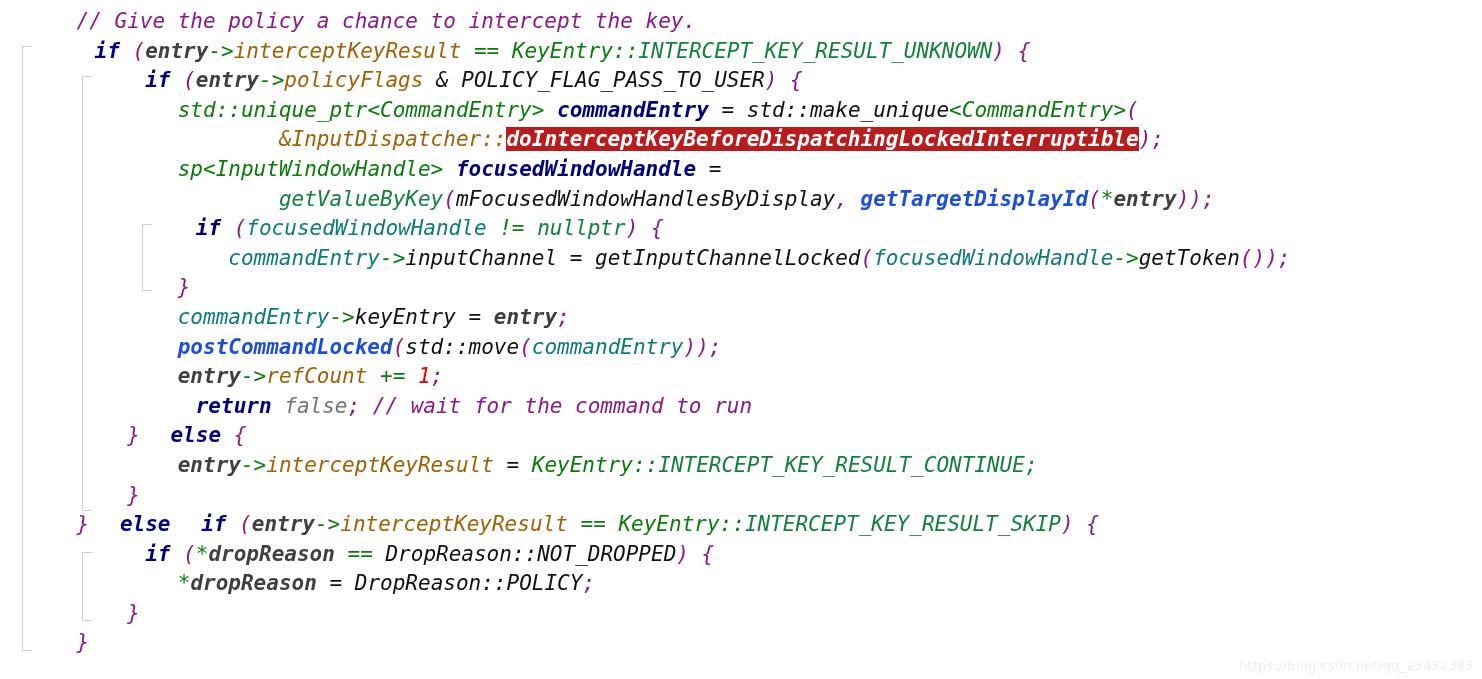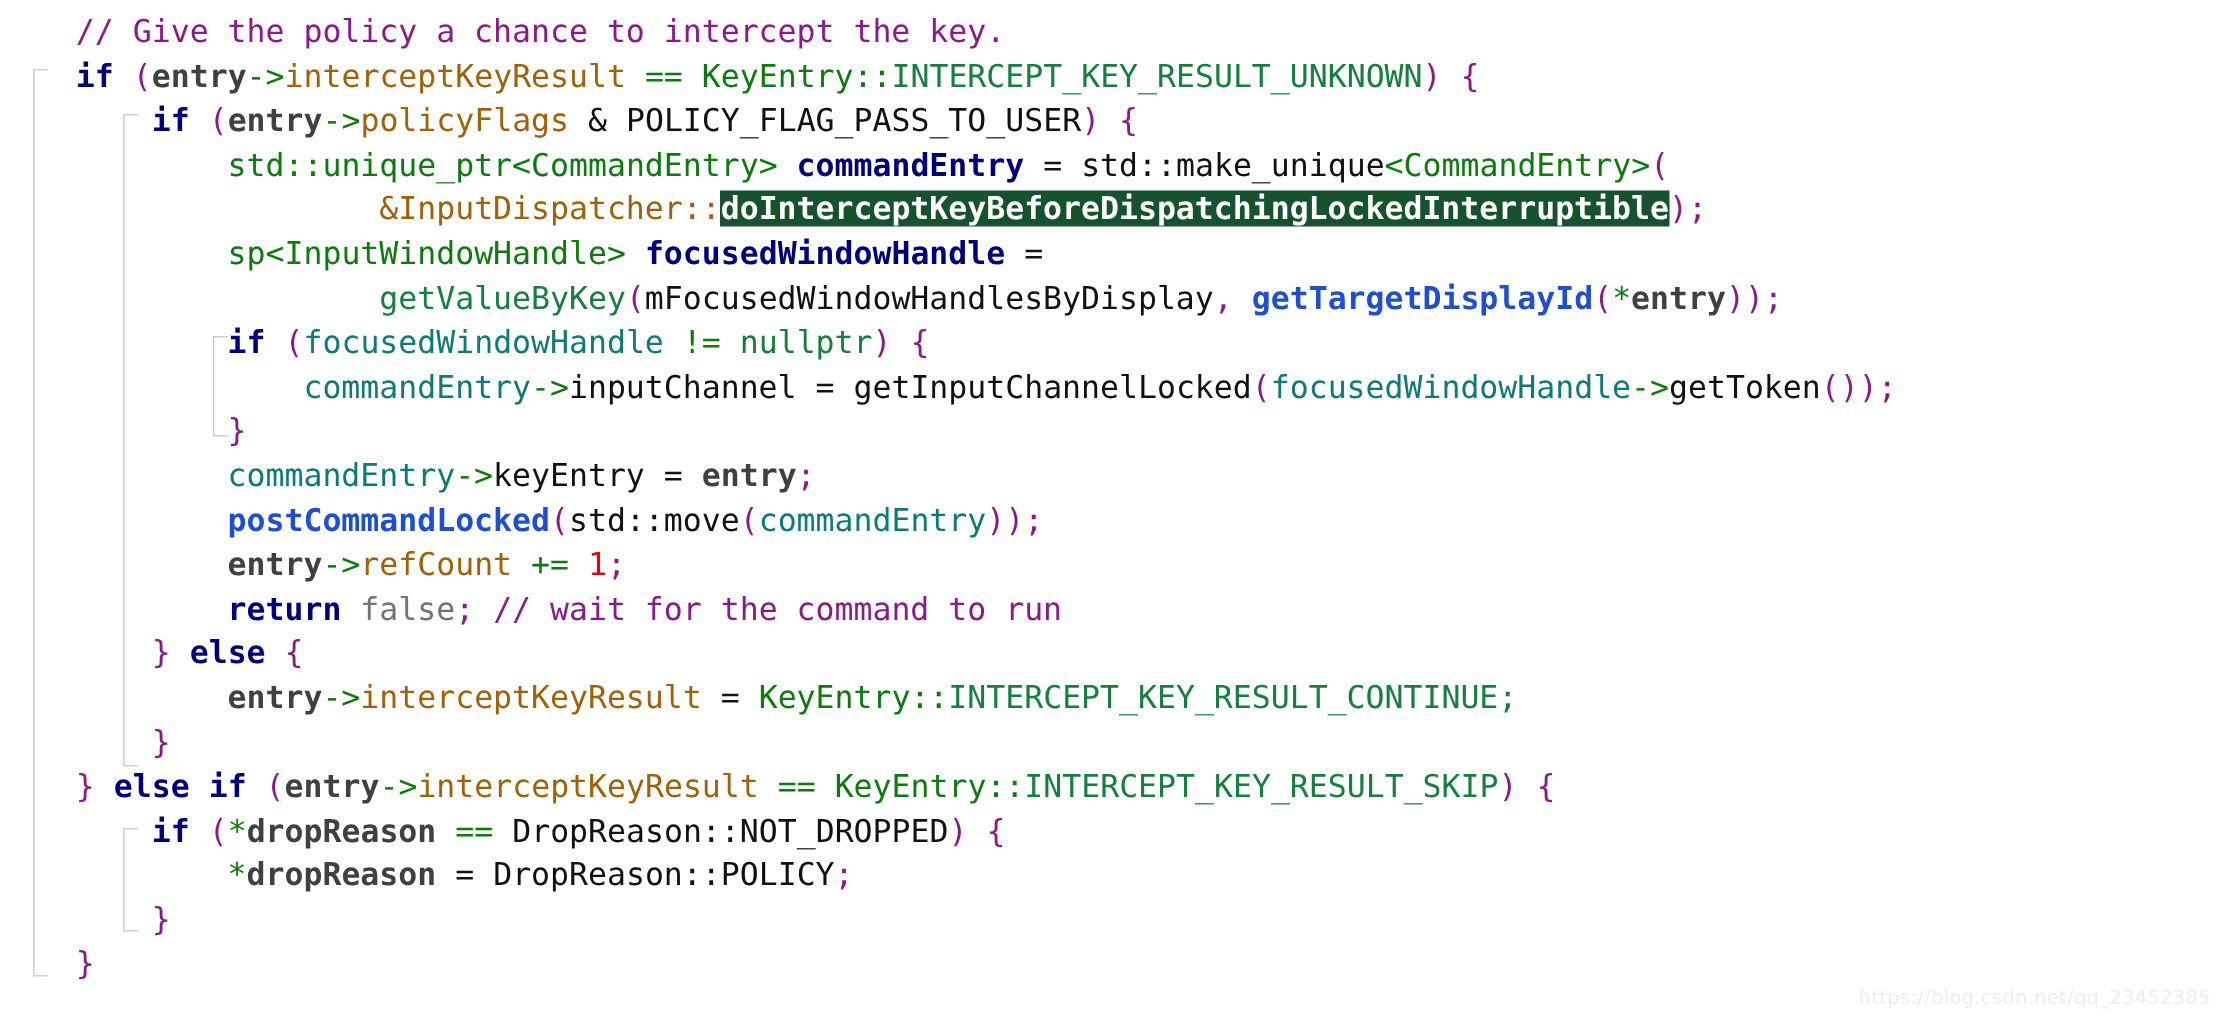--- a/index.html
+++ b/index.html
@@ -43,41 +43,43 @@
     padding: 7px 0 0 0;
     box-sizing: border-box;
     font-size: 21px;
     line-height: 29.6px;
     white-space: pre;
     letter-spacing: 0px;
   }
   .ln {
     display: block;
     height: 29.6px;
+    padding-left: 26px;
     white-space: pre;
+    font-style: italic;
   }
 
   
   .t-cmt  { color: #8a1a8a; }
-  .t-kw   { color: #00007f; font-weight: bold; }
+  .t-kw   { color: #00007f; font-weight: bold; margin-left: 18px; }
   .t-par  { color: #8a1a8a; }
   .t-var  { color: #404040; font-weight: bold; }
   .t-varn { color: #0d7a7a; }
   .t-mem  { color: #a16207; }
   .t-typ  { color: #0b7c0b; }
   .t-fnb  { color: #1d4ed8; font-weight: bold; }
   .t-fn   { color: #15803d; }
   .t-op   { color: #0b7c0b; }
   .t-cst  { color: #15803d; }
   .t-num  { color: #ee0000; }
   .t-lit  { color: #737373; }
   .t-decl { color: #00007f; font-weight: bold; }
   .t-pln  { color: #111111; }
   .t-sel  {
-    background: #14532d;
+    background: #b91c1c;
     color: #ffffff;
     font-weight: bold;
   }
 
   
   #watermark {
     position: absolute;
     right: 8px;
     bottom: 6px;
     font-family: "DejaVu Sans", "Liberation Sans", sans-serif;

